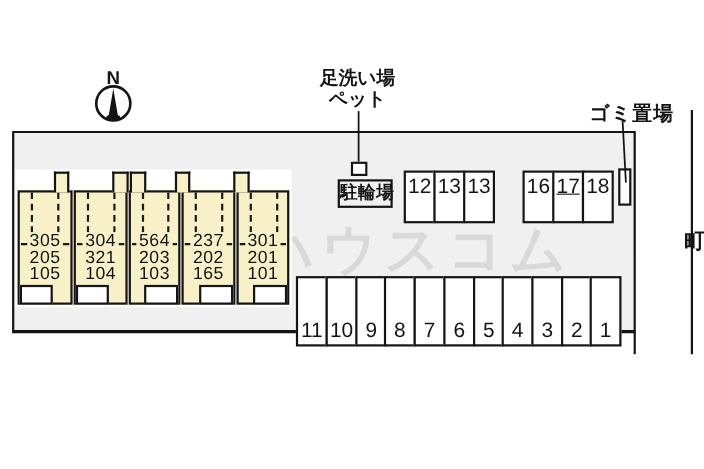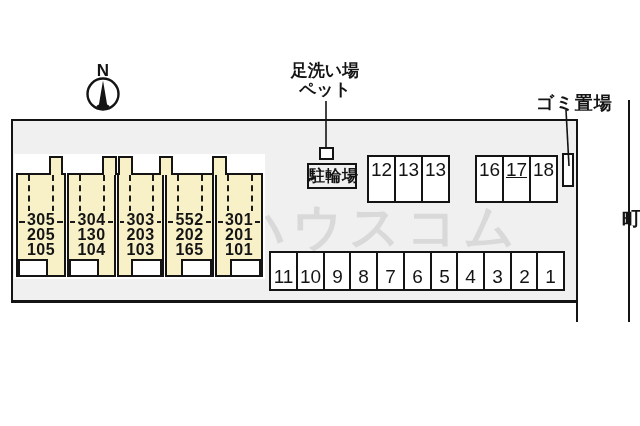--- a/index.html
+++ b/index.html
@@ -11,28 +11,28 @@
         border:2px solid #141414;border-bottom-width:3px;z-index:0;}
   .r-ext{left:576px;top:302px;height:20px;width:0;border-left:2px solid #141414;z-index:1;}
   .road-line{left:628px;top:100px;height:222px;width:0;border-left:2px solid #141414;z-index:1;}
   
   .plate{left:14px;top:154px;width:251px;height:125px;background:#ffffff;z-index:3;}
   .unit{top:173px;height:104px;background:#f8f1c8;border:2px solid #141414;z-index:4;}
   .tab{top:156px;height:19px;background:#f8f1c8;border:2px solid #141414;border-bottom:none;z-index:5;}
   .vdash{position:absolute;width:0;top:0;height:47px;border-left:2px dashed #1a1a1a;}
   .hdash{position:absolute;left:1px;right:1px;top:46px;height:0;border-top:2px dashed #1a1a1a;}
   .unit-labels{position:absolute;left:0;right:0;top:37px;text-align:center;
-               font-size:16px;font-weight:bold;line-height:15px;letter-spacing:.5px;}
+               font-size:16px;font-weight:normal;line-height:15px;letter-spacing:.5px;}
   .unit-labels span{background:#f8f1c8;padding:0 2px;}
   .notch{position:absolute;bottom:-2px;height:14px;background:#ffffff;border:2px solid #141414;}
   .notch.nl{left:0;width:26px;} .notch.nr{right:0;width:27px;}
   
   .pbox{background:#ffffff;border:2px solid #141414;z-index:4;font-size:19px;}
   .ptop{top:155px;height:48px;width:29px;text-align:center;padding-top:2px;}
-  .pbot{top:251px;height:40px;width:29px;display:flex;align-items:flex-end;justify-content:center;padding-bottom:1px;}
+  .pbot{top:251px;height:64px;width:29px;display:flex;align-items:flex-end;justify-content:center;padding-bottom:1px;}
   
   .pet-box{left:319px;top:147px;width:15px;height:13px;background:#fff;border:2px solid #141414;z-index:6;}
   .cycle-box{left:307px;top:163px;width:50px;height:26px;border:2px solid #141414;z-index:6;
              text-align:center;font-size:16px;font-weight:bold;line-height:22px;letter-spacing:.5px;}
   .trash-box{left:562px;top:153px;width:12px;height:34px;background:#fff;border:2px solid #141414;z-index:6;}
   
   .txt{z-index:6;white-space:nowrap;font-weight:bold;}
   .pet-label{left:275px;top:61px;width:100px;text-align:center;font-size:17px;line-height:19px;}
   .trash-label{left:500px;top:91px;font-size:18px;letter-spacing:1px;margin-left:36px;}
   .road-label{left:586px;top:206px;font-size:19px;letter-spacing:3px;padding-left:36px;}
@@ -72,44 +72,44 @@
     </div>
     <div class="notch nl"></div>
   </div>
 
   <div class="abs unit" style="left:67px;width:49px;">
     <div class="vdash" style="left:10px;"></div>
     <div class="vdash" style="left:34px;"></div>
     <div class="hdash"></div>
     <div class="unit-labels">
       <div><span>304</span></div>
-      <div><span>130</span></div>
+      <div><span>321</span></div>
       <div><span>104</span></div>
     </div>
     <div class="notch nl"></div>
   </div>
 
   <div class="abs unit" style="left:117px;width:47px;">
     <div class="vdash" style="left:10px;"></div>
     <div class="vdash" style="left:33px;"></div>
     <div class="hdash"></div>
     <div class="unit-labels">
-      <div><span>303</span></div>
+      <div><span>564</span></div>
       <div><span>203</span></div>
       <div><span>103</span></div>
     </div>
     <div class="notch nr"></div>
   </div>
 
   <div class="abs unit" style="left:165px;width:49px;">
     <div class="vdash" style="left:10px;"></div>
     <div class="vdash" style="left:34px;"></div>
     <div class="hdash"></div>
     <div class="unit-labels">
-      <div><span>552</span></div>
+      <div><span>237</span></div>
       <div><span>202</span></div>
       <div><span>165</span></div>
     </div>
     <div class="notch nr"></div>
   </div>
 
   <div class="abs unit" style="left:215px;width:48px;">
     <div class="vdash" style="left:10px;"></div>
     <div class="vdash" style="left:34px;"></div>
     <div class="hdash"></div>

